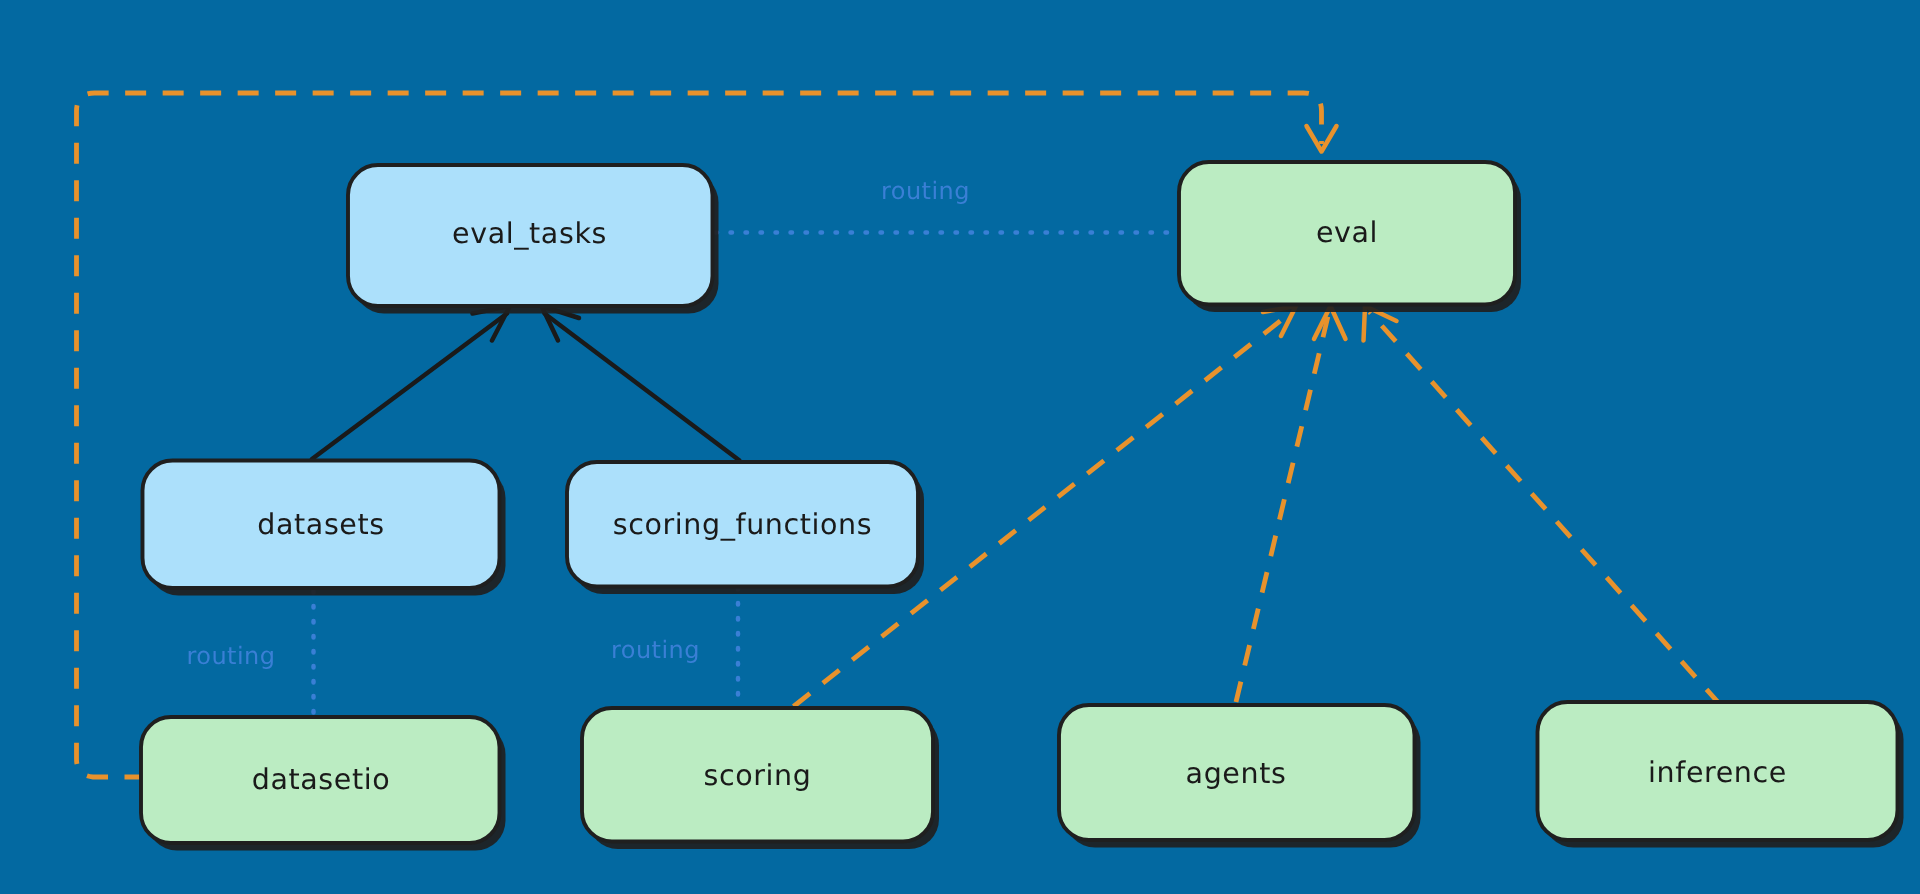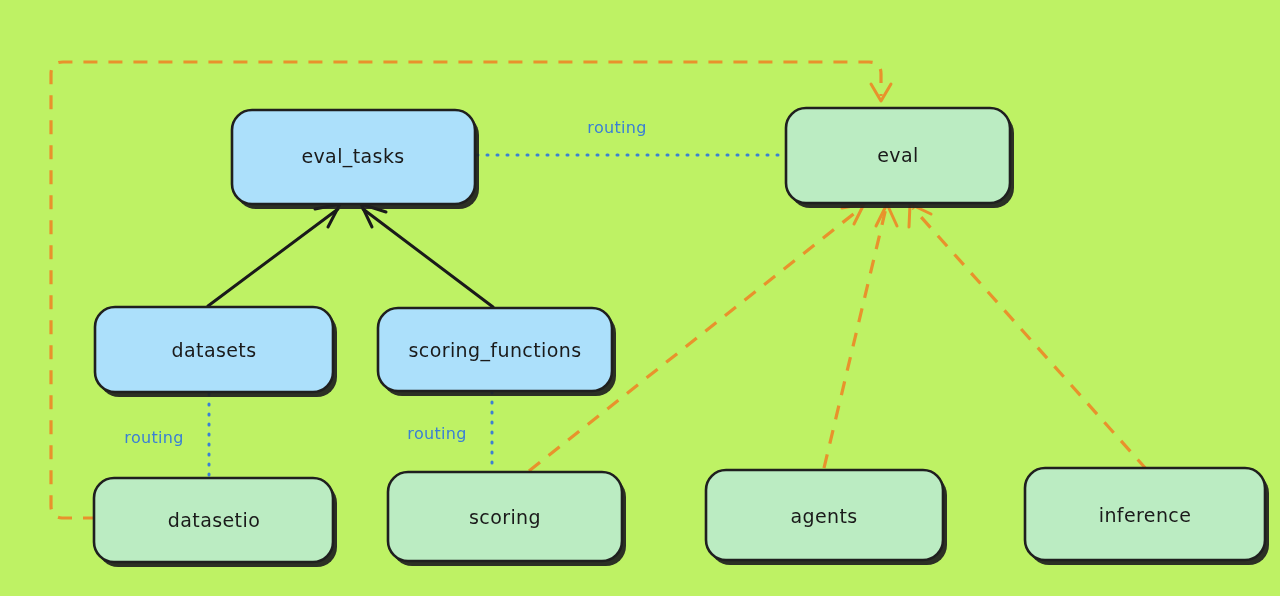--- a/index.html
+++ b/index.html
@@ -11,21 +11,21 @@
   body {
     width: 1280px;
     height: 596px;
     font-family: "DejaVu Sans", sans-serif;
     overflow: hidden;
   }
   #diagram-root {
     position: relative;
     width: 1280px;
     height: 596px;
-    background: #bef264;
+    background: #0369a1;
   }
   svg.canvas {
     position: absolute;
     top: 0;
     left: 0;
     width: 1280px;
     height: 596px;
   }
   .node-label {
     font-family: "DejaVu Sans", sans-serif;

